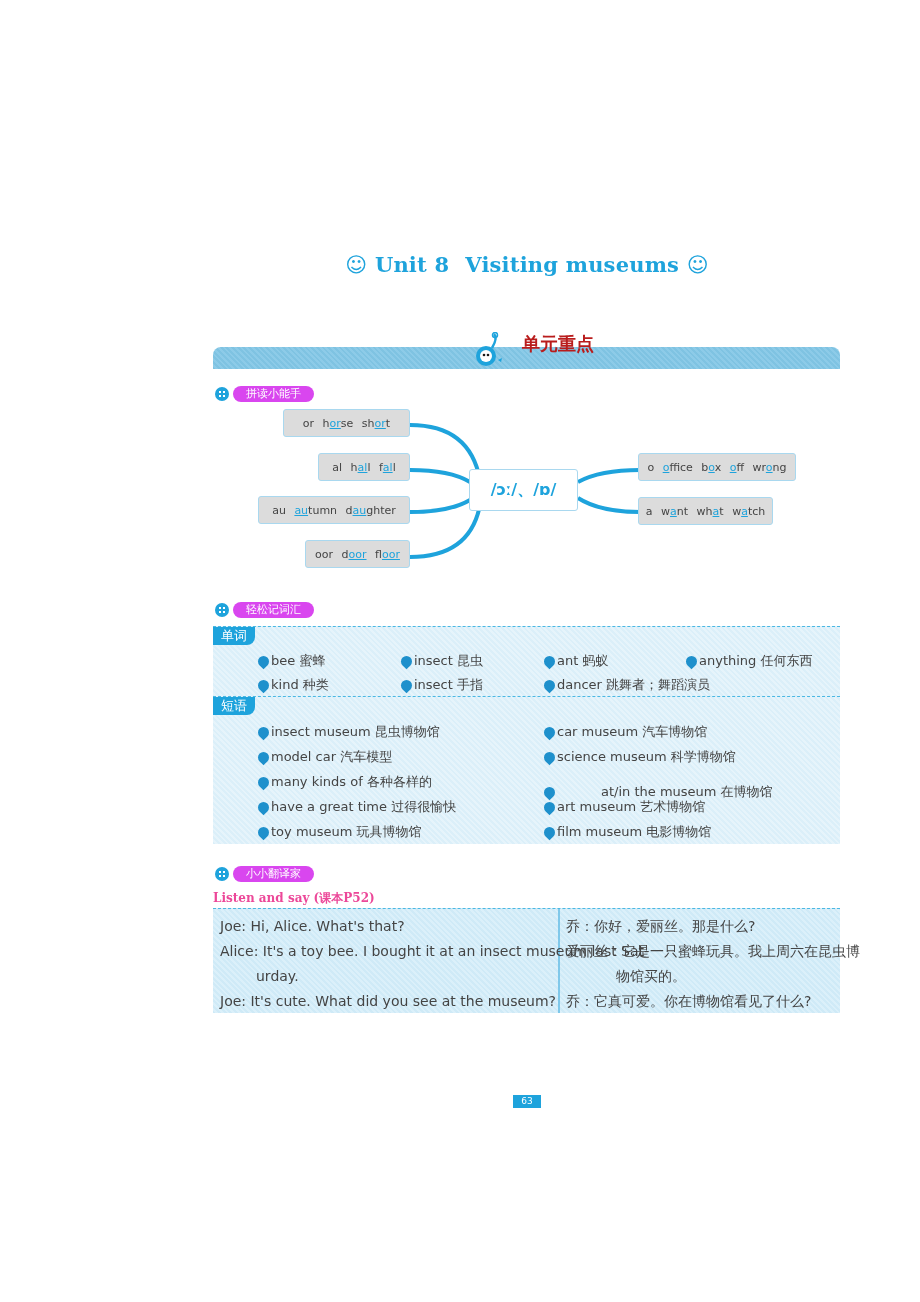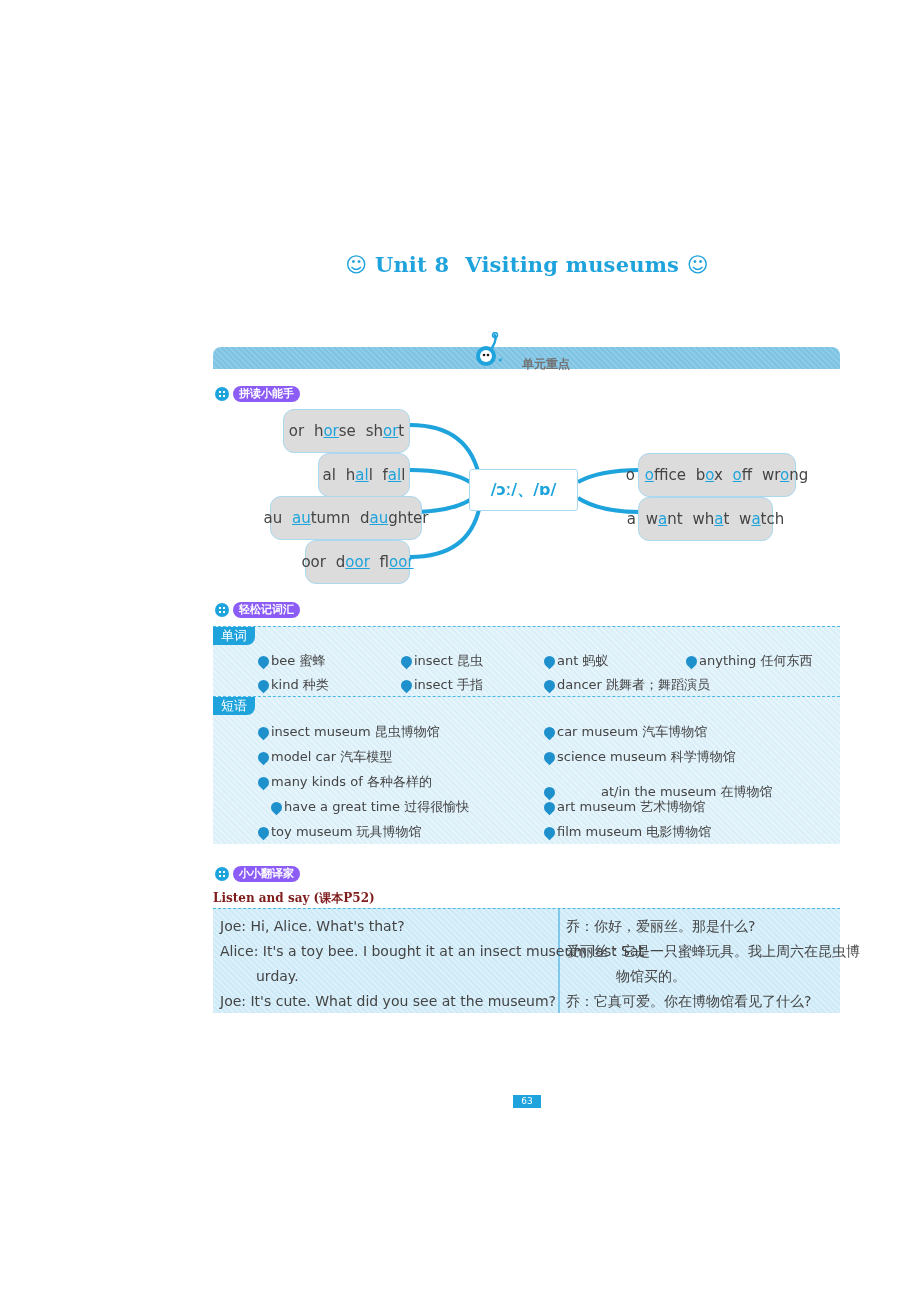--- a/index.html
+++ b/index.html
@@ -2,35 +2,35 @@
 <html><head>
 <meta charset="utf-8">
 <style>
   html, body { margin:0; padding:0; }
   body { width:920px; height:1302px; background:#ffffff; position:relative; font-family:"DejaVu Sans", sans-serif; color:#333; overflow:hidden; }
   .abs { position:absolute; }
   .title { left:0; width:1054px; top:252px; text-align:center; font-family:"DejaVu Serif", serif; font-weight:bold; font-size:21px; color:#1ea3dc; letter-spacing:0.2px; }
   .title .smile { font-family:"DejaVu Sans", sans-serif; font-weight:normal; font-size:21px; }
   .title .gap { display:inline-block; width:16px; }
   .banner { left:213px; top:347px; width:627px; height:22px; background:repeating-linear-gradient(45deg,#7fc3e2 0 2px,#8dcbe8 2px 4px); border-radius:8px 8px 0 0; }
-  .banner-text { left:522px; top:356px; font-family:"DejaVu Serif", serif; font-weight:bold; font-size:12px; color:#737373; }
+  .banner-text { left:522px; top:332px; font-family:"DejaVu Serif", serif; font-weight:bold; font-size:18px; color:#b91c1c; }
   .mascot { left:470px; top:332px; width:38px; height:38px; }
   .sec-head { display:flex; align-items:center; gap:4px; }
   .sec-dot { width:14px; height:14px; border-radius:50%; background:#1ea3dc; position:relative; }
   .sec-dot::after { content:""; position:absolute; left:3px; top:3px; width:8px; height:8px; border-radius:50%; background:radial-gradient(circle,#fff 0 1px,transparent 1.5px) 0 0/4px 4px; }
-  .sec-label { background:#8b5cf6; color:#fff; font-size:11px; font-weight:bold; padding:1px 6px; border-radius:8px; line-height:14px; }
-  .pbox { height:44px; background:#dcdcdc; border:1px solid #a9d8ef; border-radius:11px; box-sizing:border-box; display:flex; align-items:center; justify-content:center; font-size:15px; color:#444; word-spacing:5px; }
+  .sec-label { background:#d946ef; color:#fff; font-size:11px; font-weight:normal; padding:1px 13px; border-radius:8px; line-height:14px; }
+  .pbox { height:28px; background:#dcdcdc; border:1px solid #a9d8ef; border-radius:3px; box-sizing:border-box; display:flex; align-items:center; justify-content:center; font-size:11px; color:#444; word-spacing:5px; }
   .pbox u { color:#1ea3dc; text-decoration:underline; }
   .center-box { left:469px; top:469px; width:109px; height:42px; background:#fff; border:1px solid #a9d8ef; border-radius:3px; box-sizing:border-box; display:flex; align-items:center; justify-content:center; font-size:16px; color:#1ea3dc; font-weight:bold; }
   .vocab-area { left:213px; top:626px; width:627px; height:218px; background:repeating-linear-gradient(45deg,#dbeff9 0 2px,#e6f4fb 2px 4px); }
   .dash-line { position:absolute; left:0; width:627px; border-top:1px dashed #4bb8e3; }
   .tag { position:absolute; left:0; background:#1ea3dc; color:#fff; font-size:13px; padding:0 8px; height:18px; line-height:18px; border-radius:0 0 8px 0; }
   .item { position:absolute; font-size:13px; color:#444; display:flex; align-items:center; white-space:nowrap; }
   .heart { width:11px; height:11px; background:#1e90cc; border-radius:50% 50% 50% 0; transform:rotate(-45deg); margin-right:2px; flex:none; }
-  .listen { left:213px; top:890px; font-family:"DejaVu Serif", serif; font-size:12px; color:#7f1d1d; font-weight:bold; }
+  .listen { left:213px; top:890px; font-family:"DejaVu Serif", serif; font-size:12px; color:#ec4899; font-weight:bold; }
   .dialog { left:213px; top:908px; width:627px; height:104px; background:repeating-linear-gradient(45deg,#cfeaf7 0 2px,#dbf0fa 2px 4px); border-top:1px dashed #4bb8e3; }
   .dialog .divider { position:absolute; left:345px; top:0; width:2px; height:104px; background:#7fc8ea; }
   .dl { position:absolute; font-size:14px; color:#444; white-space:nowrap; }
   .page-num { left:513px; top:1095px; width:28px; height:13px; background:#1ea3dc; color:#fff; font-size:9px; text-align:center; line-height:13px; }
 </style>
 </head>
 <body>
 
 <div class="abs title">
   <span class="smile">☺</span>
@@ -65,21 +65,21 @@
 </svg>
 
 <div class="abs pbox" style="left:283px;top:409px;width:127px;">
   <span>or</span>&nbsp;
   <span>h<u>or</u>se</span>&nbsp;<span>sh<u>or</u>t</span>
 </div>
 <div class="abs pbox" style="left:318px;top:453px;width:92px;">
   <span>al</span>&nbsp;
   <span>h<u>al</u>l</span>&nbsp;<span>f<u>al</u>l</span>
 </div>
-<div class="abs pbox" style="left:258px;top:496px;width:152px;margin-left:12px;">
+<div class="abs pbox" style="left:258px;top:496px;width:152px;">
   <span>au</span>&nbsp;
   <span><u>au</u>tumn</span>&nbsp;<span>d<u>au</u>ghter</span>
 </div>
 <div class="abs pbox" style="left:305px;top:540px;width:105px;">
   <span>oor</span>&nbsp;
   <span>d<u>oor</u></span>&nbsp;<span>fl<u>oor</u></span>
 </div>
 
 <div class="abs center-box">/ɔː/、/ɒ/</div>
 
@@ -138,21 +138,21 @@
       <span>insect museum 昆虫博物馆</span>
     </div>
   <div class="item" style="left:45px;top:122px;">
       <span class="heart"></span>
       <span>model car 汽车模型</span>
     </div>
   <div class="item" style="left:45px;top:147px;">
       <span class="heart"></span>
       <span>many kinds of 各种各样的</span>
     </div>
-  <div class="item" style="left:58px;top:172px;">
+  <div class="item" style="left:45px;top:172px;">
       <span class="heart"></span>
       <span>have a great time 过得很愉快</span>
     </div>
   <div class="item" style="left:45px;top:197px;text-align:center;">
       <span class="heart"></span>
       <span>toy museum 玩具博物馆</span>
     </div>
 
   <div class="item" style="left:331px;top:97px;">
       <span class="heart"></span>

